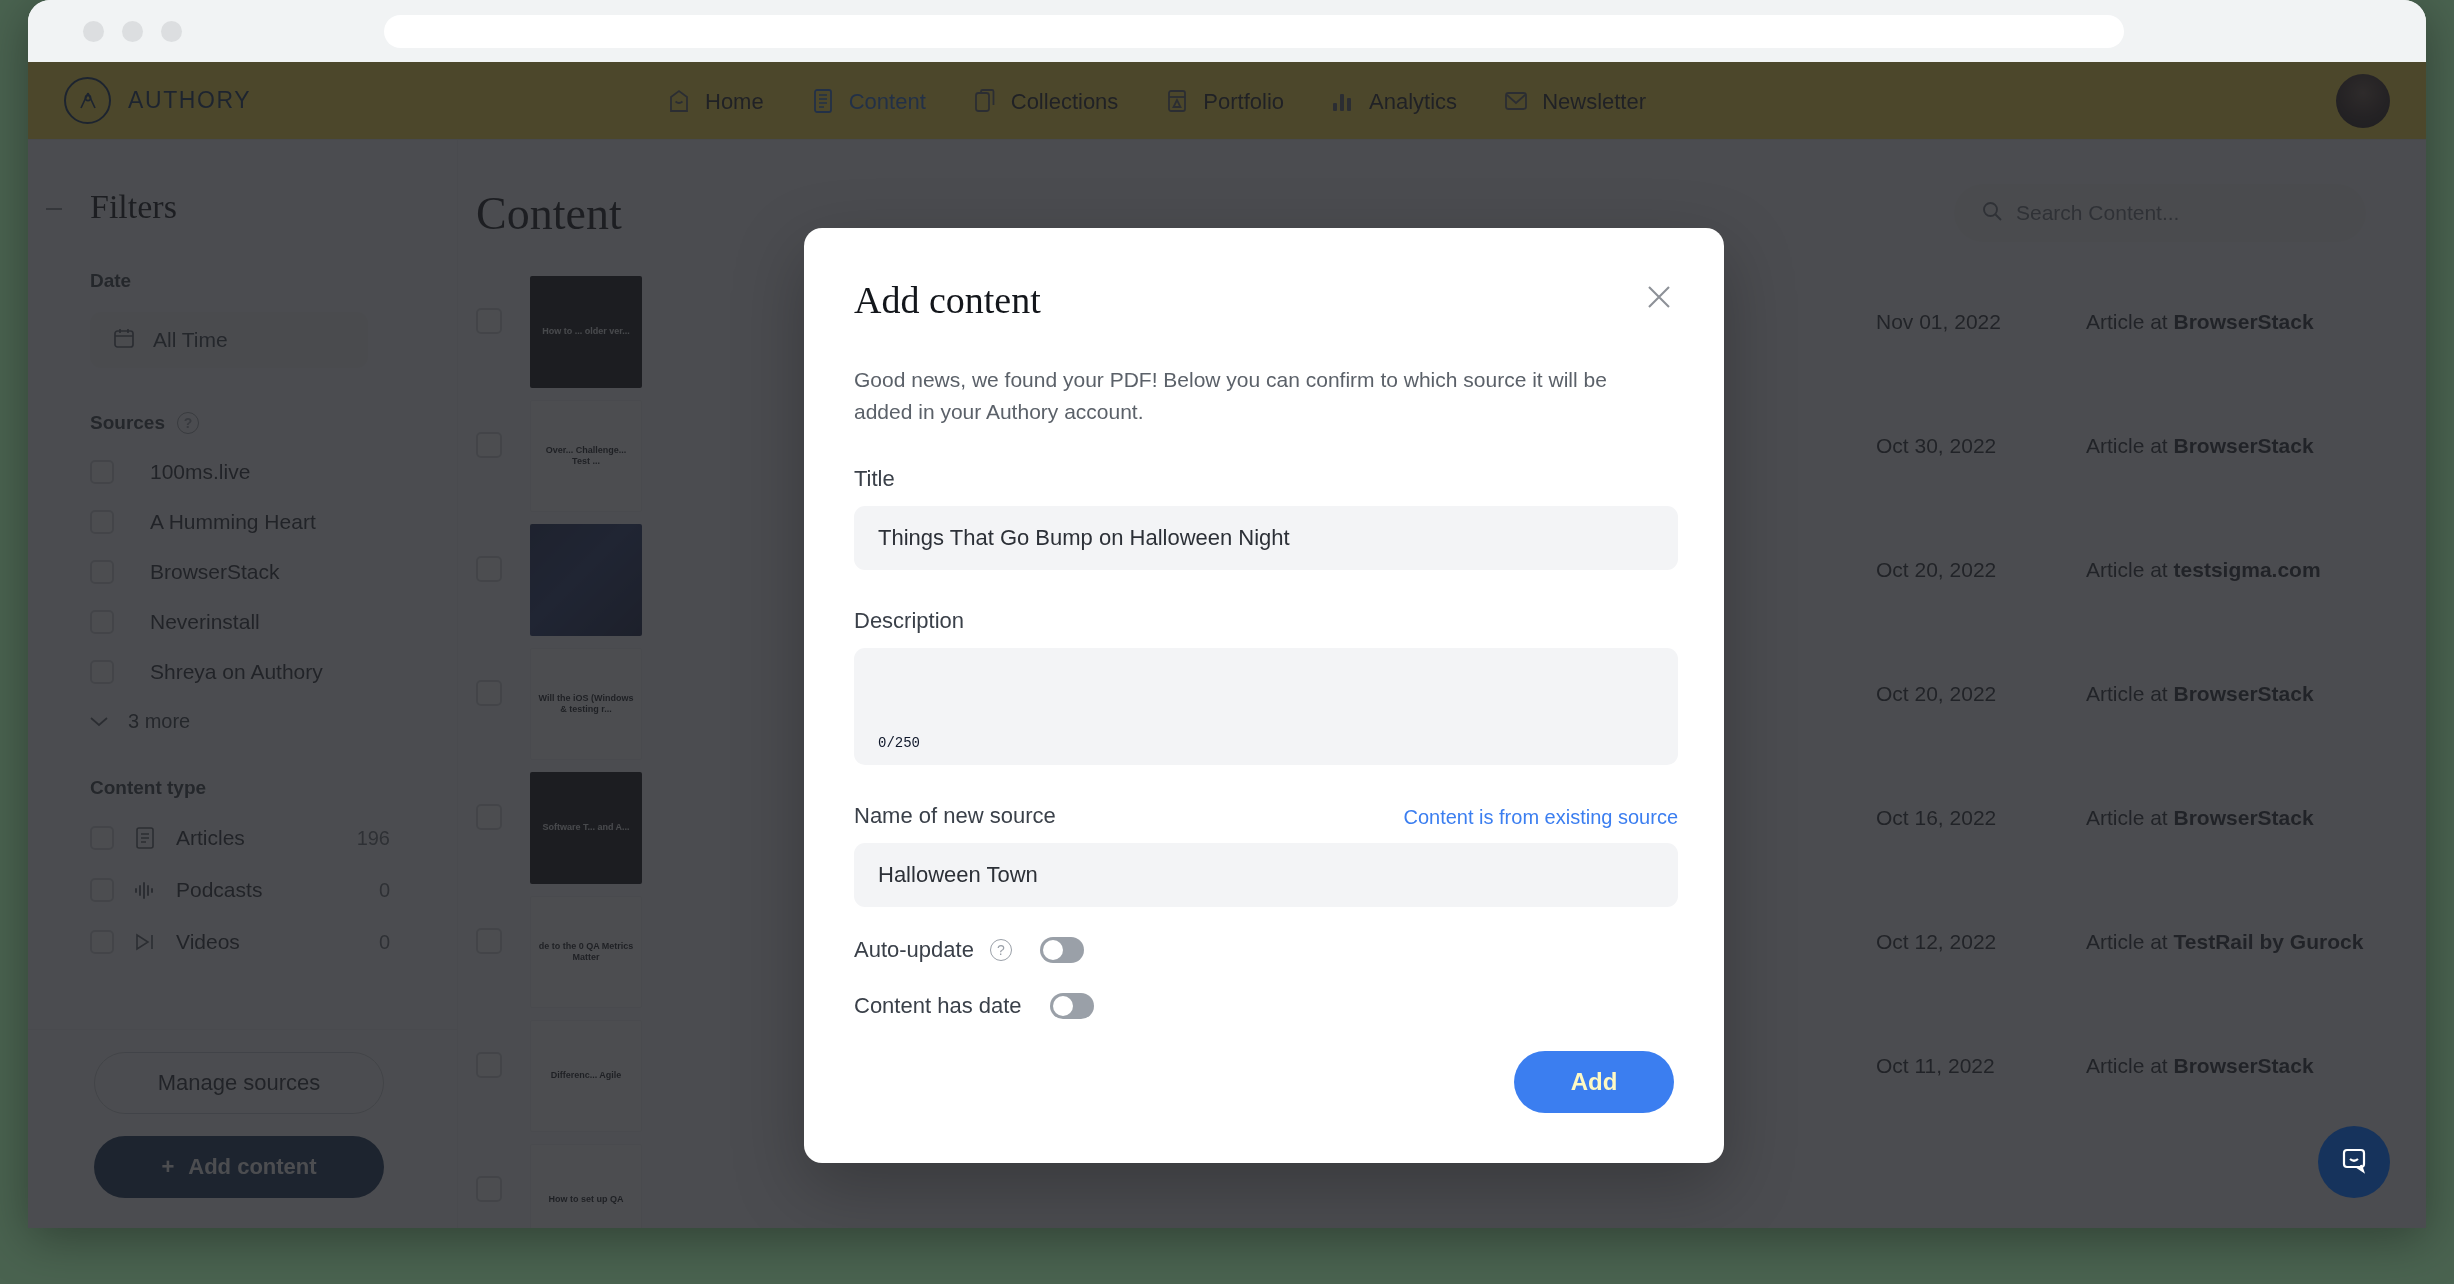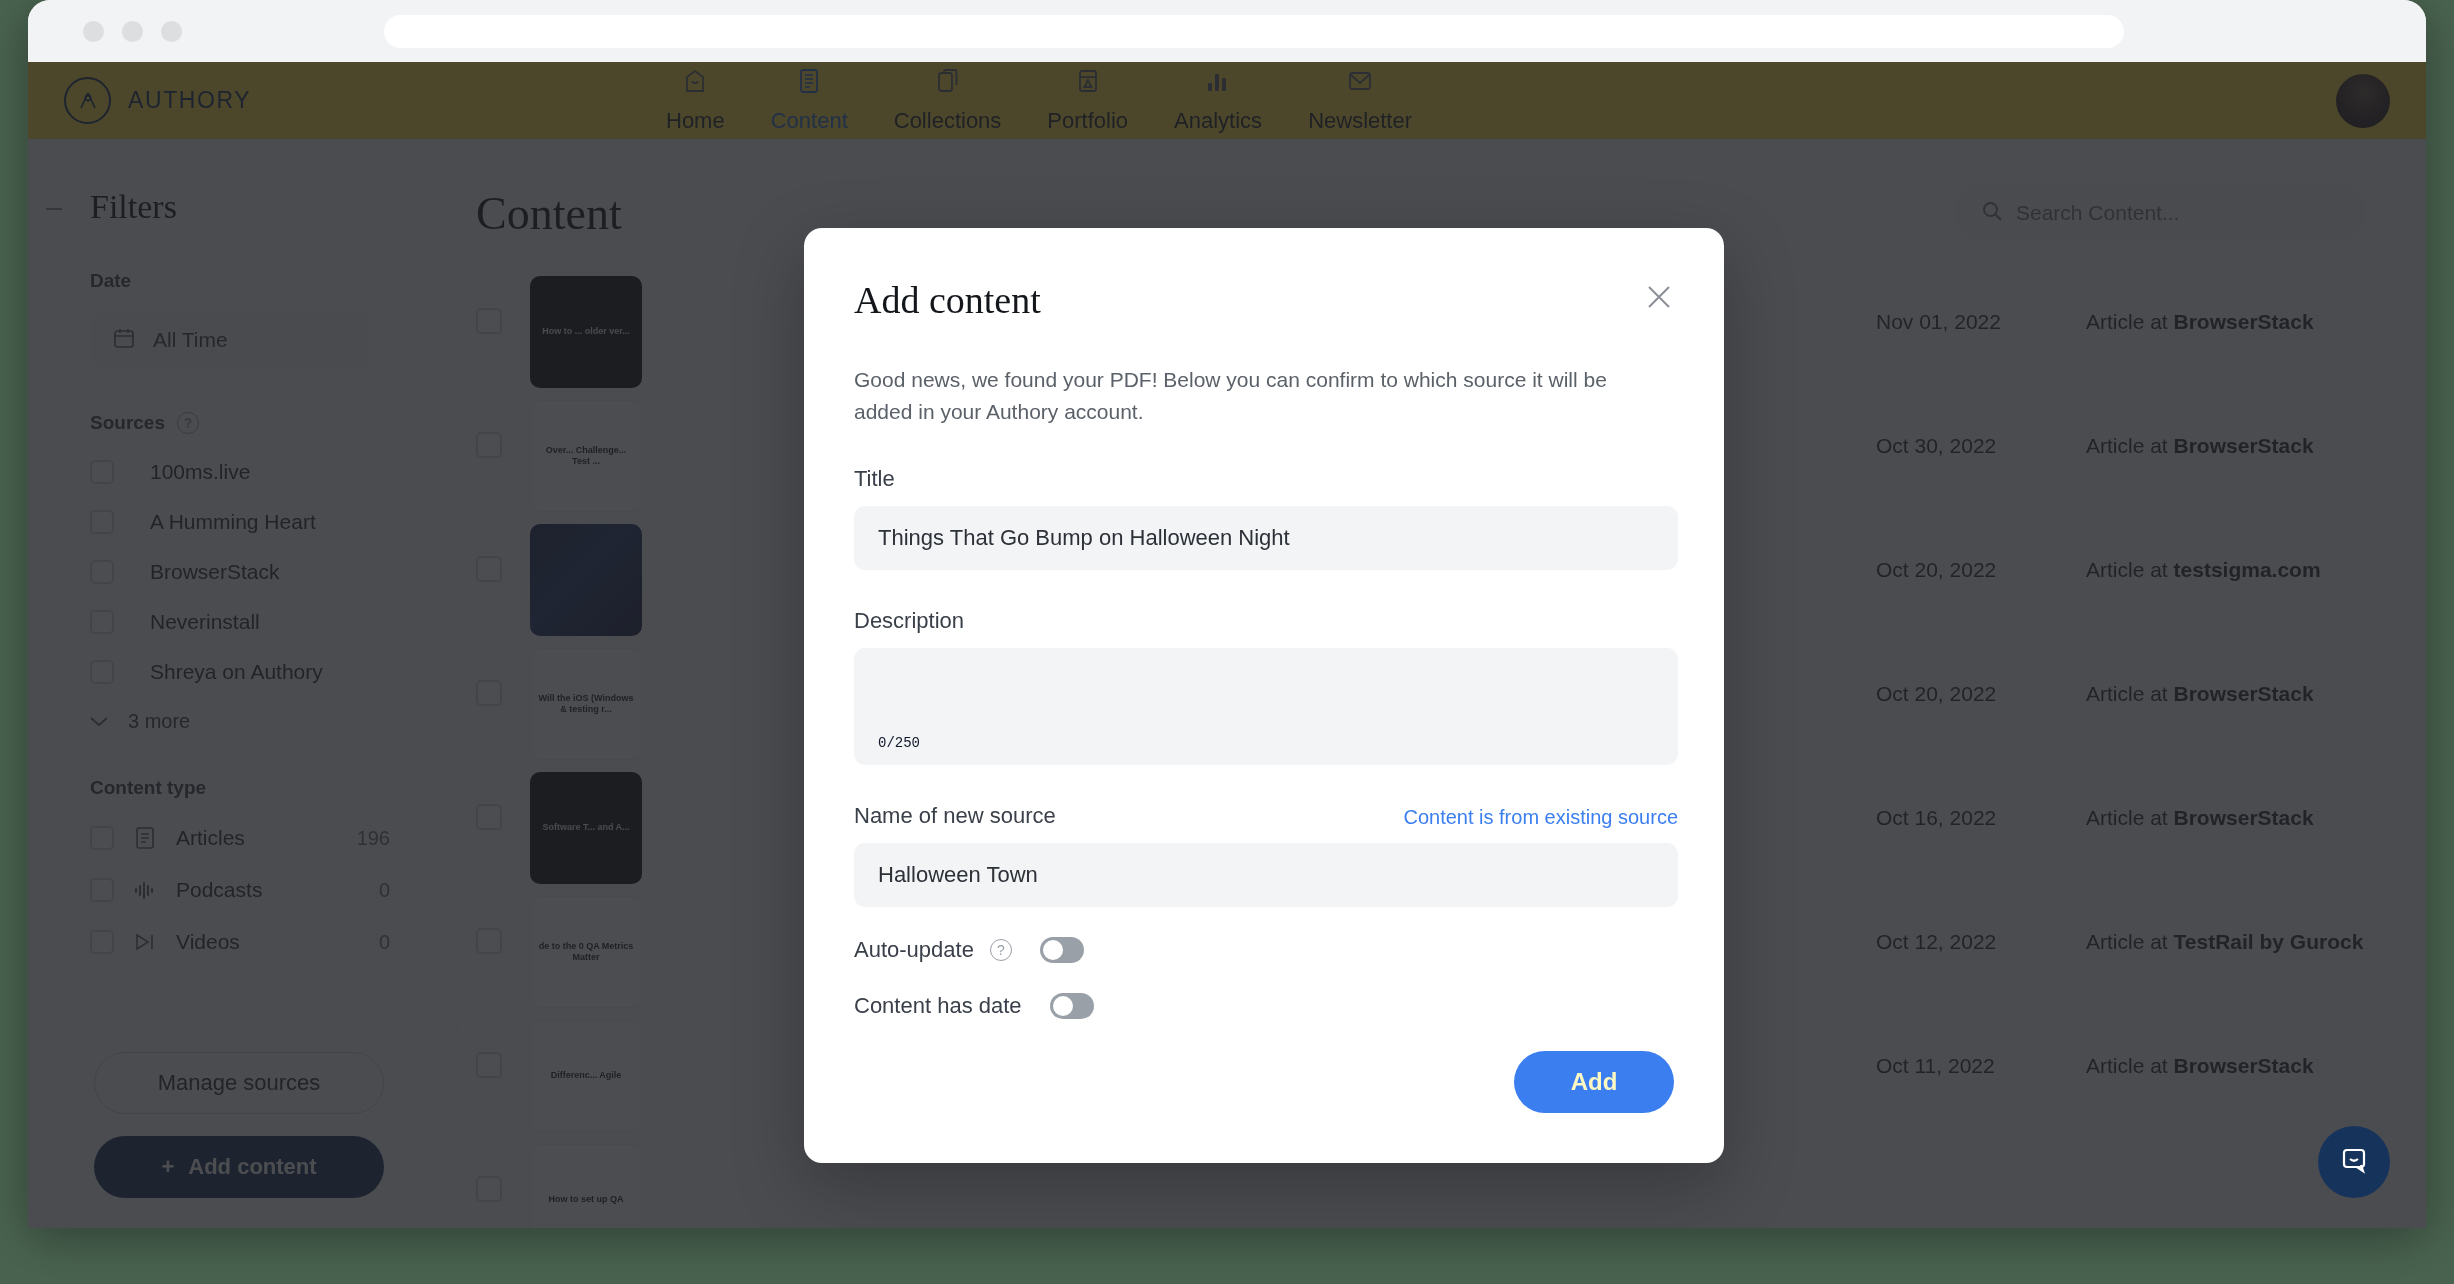--- a/index.html
+++ b/index.html
@@ -61,22 +61,22 @@
     display: flex; align-items: center; justify-content: center;
   }
   #brand .brand-text {
     font-size: 23px; letter-spacing: 1.6px; color: #16335c; font-weight: 500;
   }
   #navlinks {
     display: flex; align-items: center; gap: 46px;
     position: absolute; left: 638px;
   }
   .navitem {
-    display: flex; align-items: center; gap: 13px;
-    font-size: 22px; color: #24262b; cursor: pointer; flex-direction: column;
+    display: flex; align-items: flex-end; gap: 13px;
+    font-size: 22px; color: #24262b; cursor: pointer;
   }
   .navitem.active { color: #2f6fd0; }
   .navitem .nico { width: 26px; height: 28px; display:flex; align-items:center; justify-content:center; }
   #avatar {
     position: absolute; right: 36px;
     width: 54px; height: 54px; border-radius: 50%;
     background: radial-gradient(circle at 50% 35%, #6b5547 0%, #3a2b26 55%, #1d1513 100%);
     overflow: hidden;
   }
   
@@ -133,21 +133,21 @@
     display: flex; align-items: center; gap: 13px; padding-left: 27px;
     font-size: 21px; color: #6f757c;
   }
   #content-list { margin-top: 28px; }
   .row {
     display: flex; align-items: flex-start;
     height: 124px; padding-left: 18px;
   }
   .row .rcb { width: 26px; height: 26px; border: 2px solid #cfd3d8; border-radius: 5px; background:#fff; margin-top: 38px; flex:none;}
   .thumb {
-    width: 112px; height: 112px; border-radius: 10px; margin-left: 28px; margin-top: 6px;
+    width: 112px; height: 112px; border-radius: 2px; margin-left: 28px; margin-top: 6px;
     flex: none; overflow: hidden; position: relative;
     display:flex; align-items:center; justify-content:center; text-align:center;
     font-size: 9px; font-weight: 700; line-height: 1.25; padding: 6px;
   }
   .thumb.dark { background: #0f1115; color: #e7e8ea; }
   .thumb.light { background: #fdfdfd; color: #1c1f24; border: 1px solid #f0f1f3;}
   .thumb.img { background: linear-gradient(135deg,#1b2a57 0%,#24386f 45%,#162046 100%); color: transparent;}
   .row-title { flex: 1; padding: 34px 30px 0 38px; font-size: 21px; color: #2c3037; line-height:1.4;}
   .row-date { width: 210px; padding-top: 40px; font-size: 21px; color: #2c3037; }
   .row-src  { width: 340px; padding-top: 40px; font-size: 21px; color: #2c3037; }

